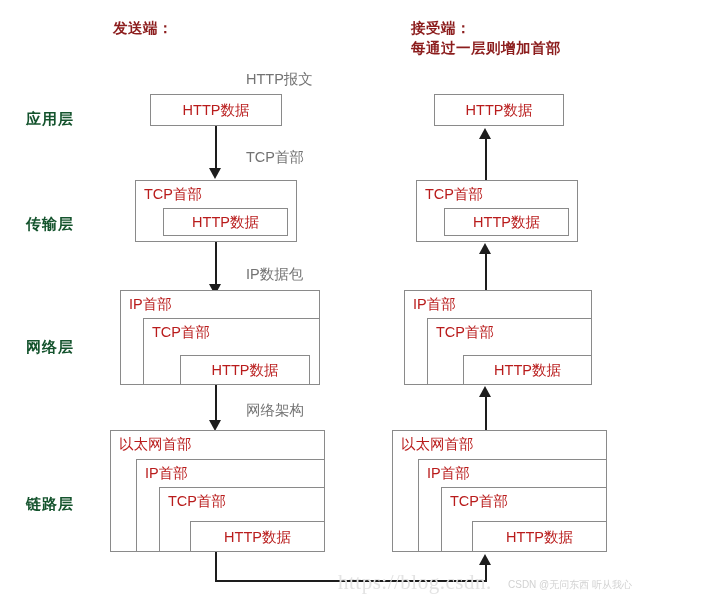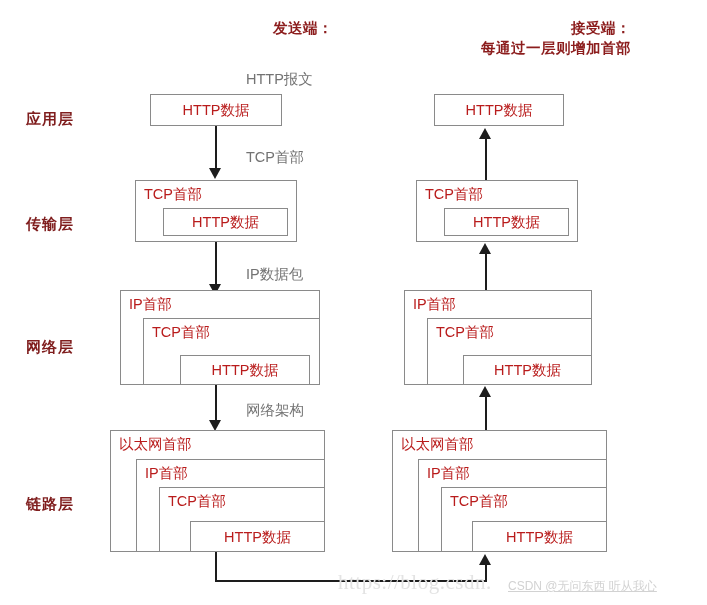--- a/index.html
+++ b/index.html
@@ -8,34 +8,34 @@
     background:#ffffff;
     font-family:"Liberation Sans","DejaVu Sans",sans-serif;
     overflow:hidden;
     position:relative;
   }
   #stage{position:absolute;left:0;top:0;width:707px;height:605px;}
 
   
   .col-head{
     position:absolute;
-    text-align:right;
+    text-align:left;
     color:#8c1d1d;
     font-weight:bold;
     font-size:14.5px;
     line-height:20px;
     letter-spacing:.5px;
     white-space:nowrap;
   }
   .col-head .l2{display:block;}
 
   
   .layer-name{
     position:absolute;
-    color:#7f1d1d;
+    color:#14532d;
     font-weight:bold;
     font-size:15px;
     white-space:nowrap;
     letter-spacing:1px;
   }
 
   
   .annot{
     position:absolute;
     color:#737373;
@@ -94,23 +94,22 @@
     position:absolute;
     color:#e3e3e3;
     font-family:"Liberation Serif","DejaVu Serif",serif;
     font-size:21px;
     white-space:nowrap;
     letter-spacing:.5px;
   }
   .wm-tag{
     position:absolute;
     color:#d2d2d2;
-    font-size:12px;
-    white-space:nowrap;
-    text-decoration:underline;
+    font-size:10px;
+    white-space:nowrap;
   }
 </style>
 </head>
 <body>
 
 <div id="stage">
 
   <div class="col-head" style="left:113px;top:18px;width:220px;">
     <span>发送端：</span>
   </div>

